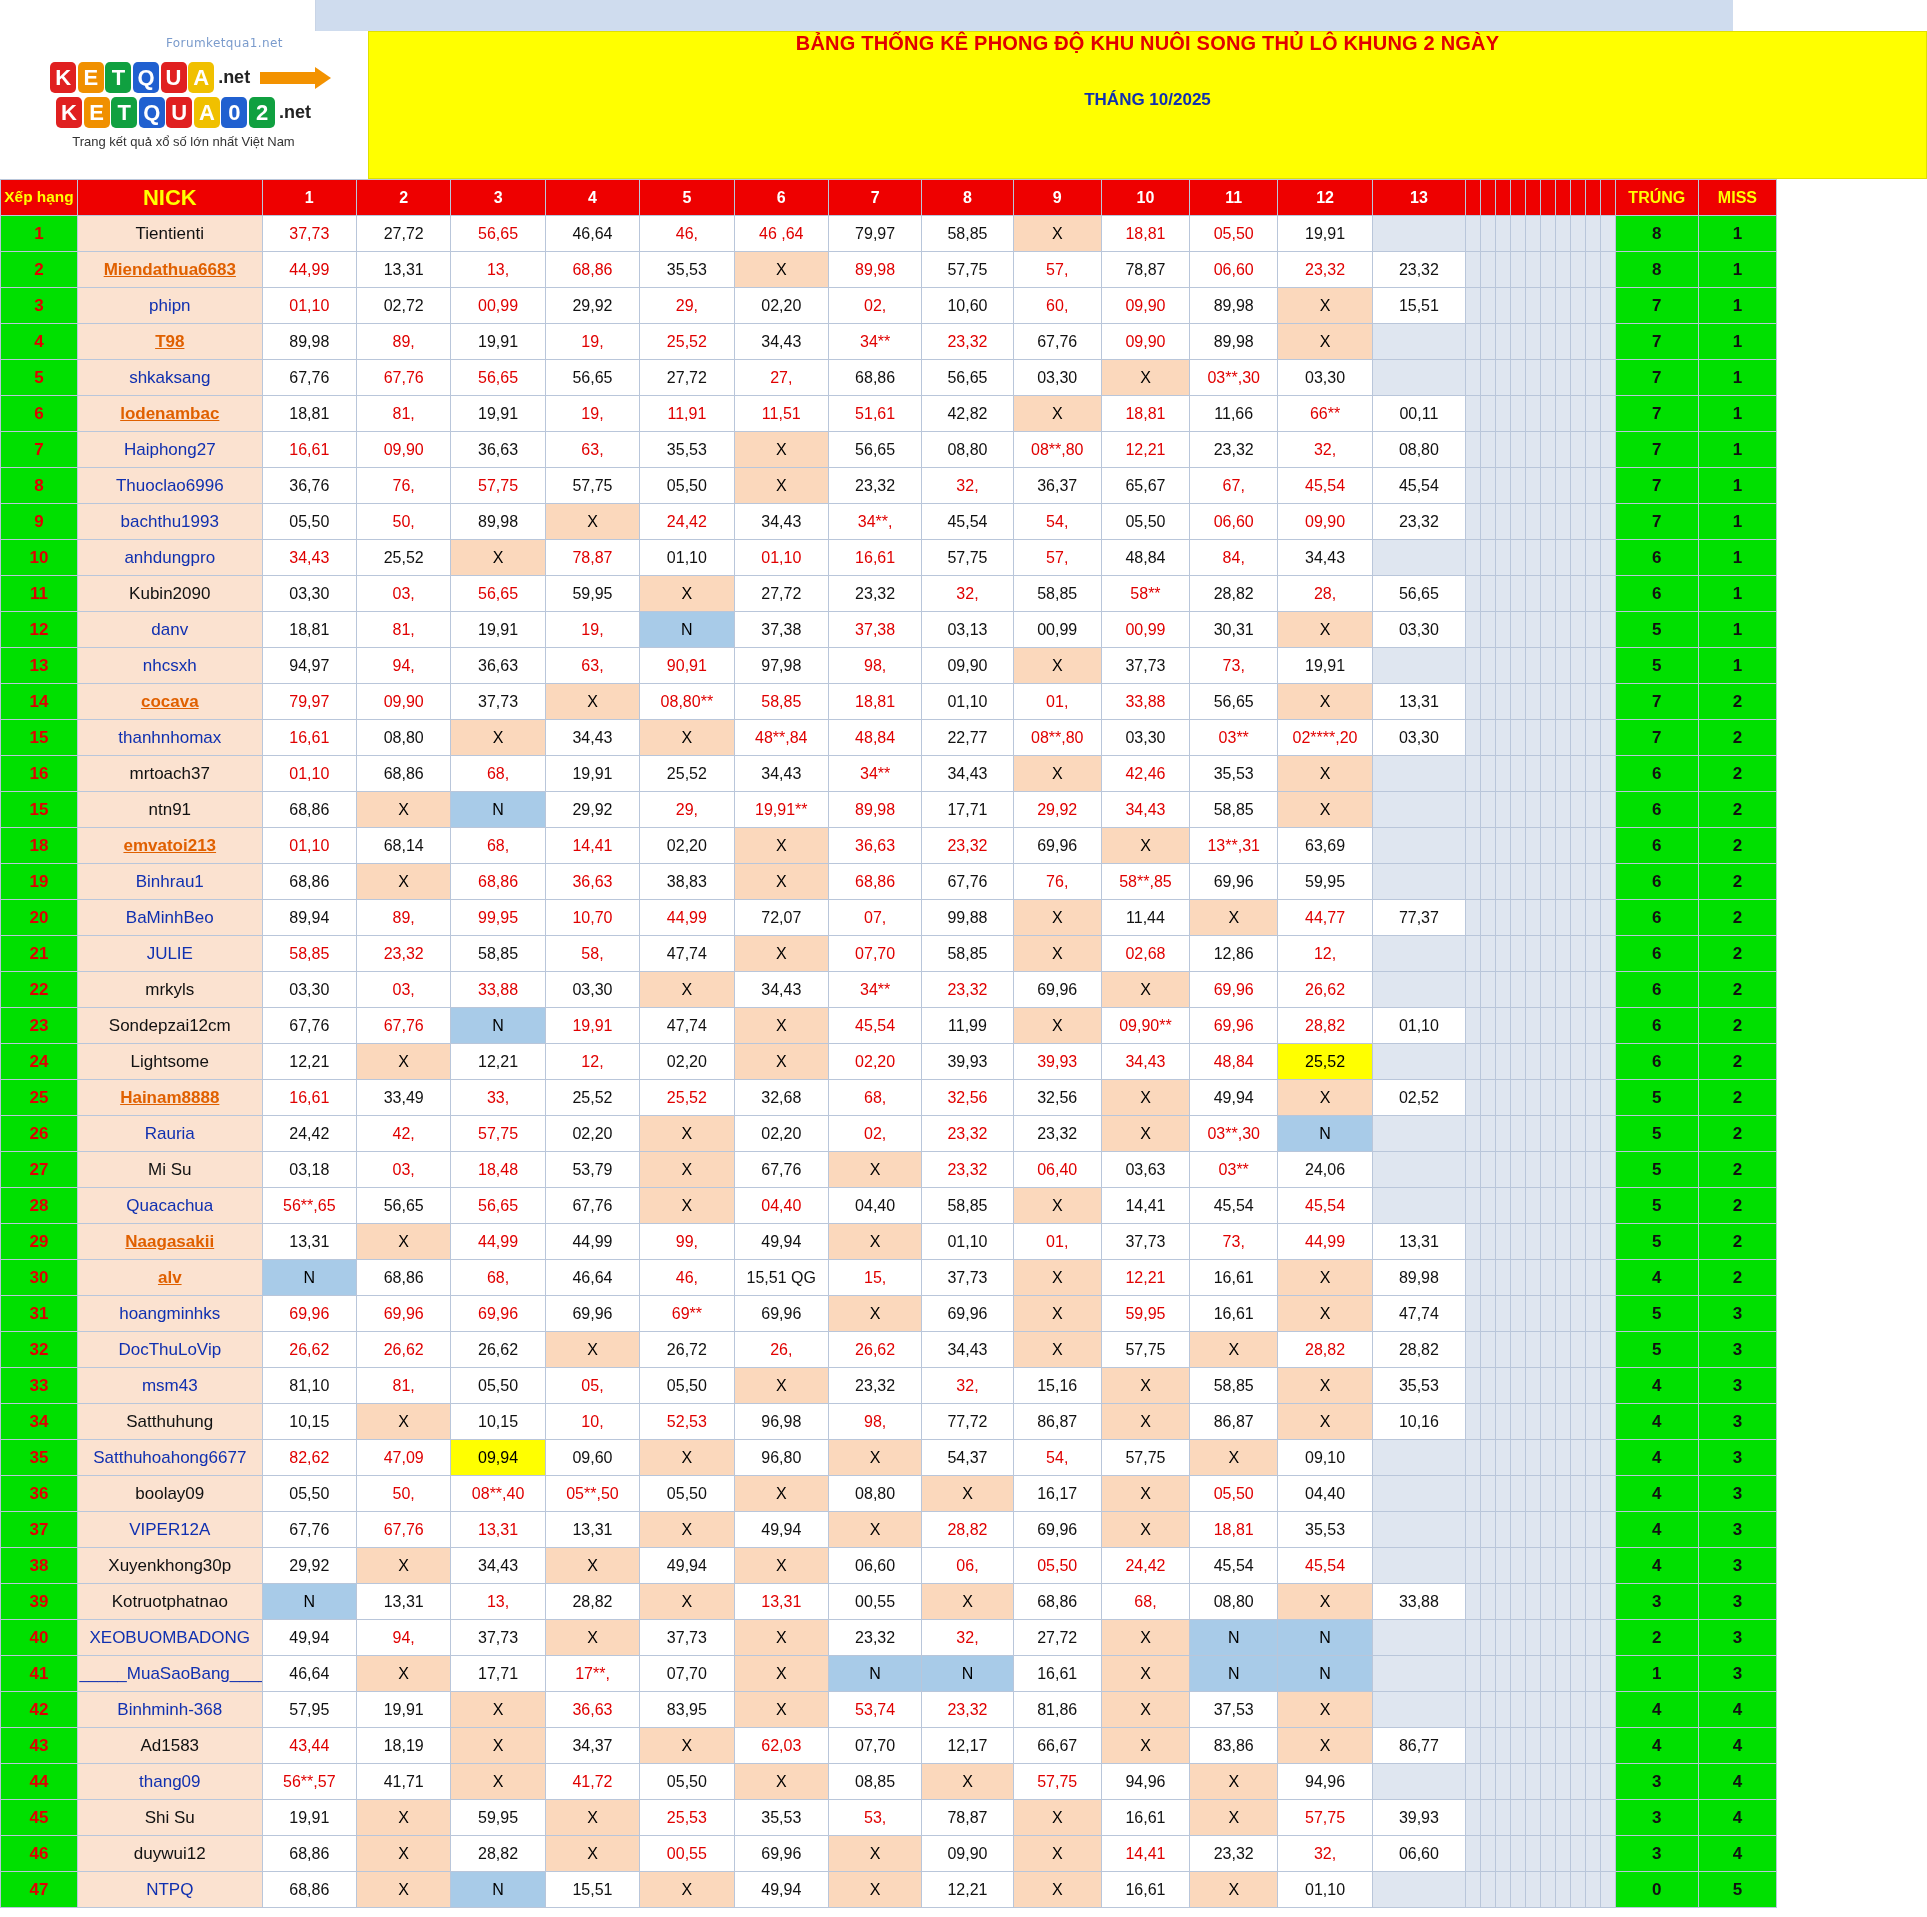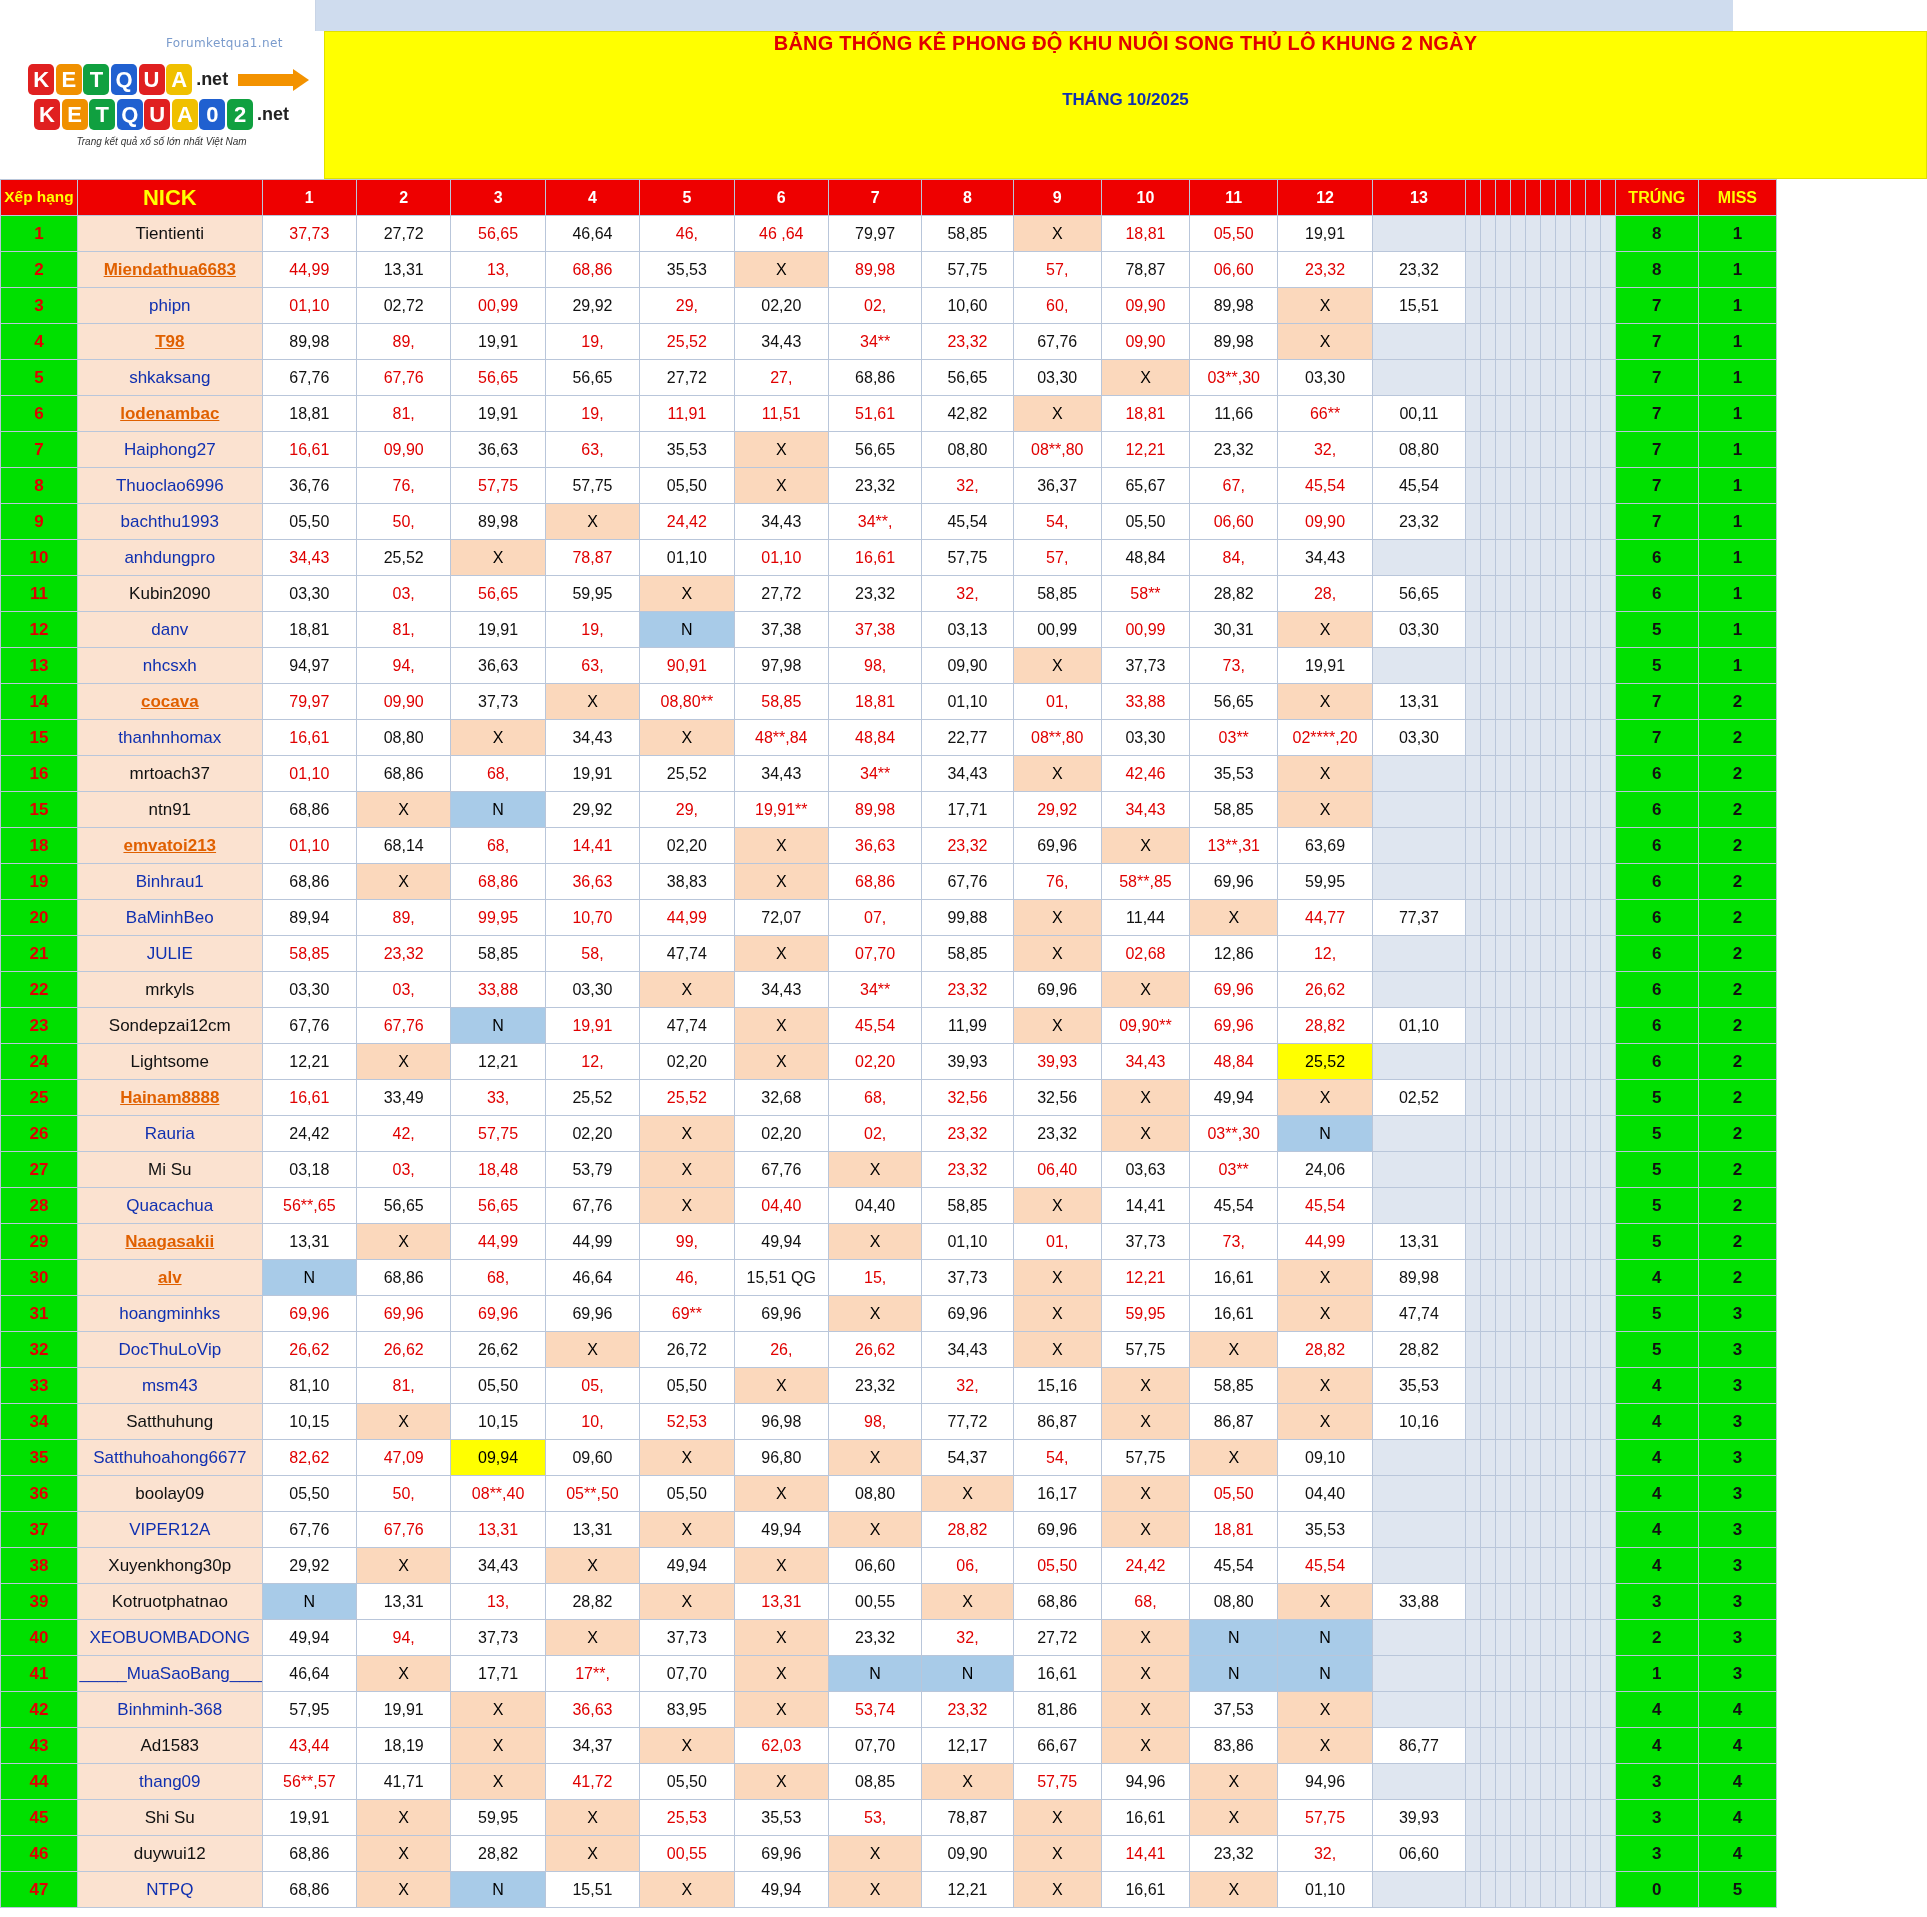--- a/index.html
+++ b/index.html
@@ -25,21 +25,21 @@
   .topstrip .ts-mid   { flex: 1; background: #cfdcee; }
   .topstrip .ts-right { width: 194px; background: #ffffff; }
 
   
   .headband {
     display: flex;
     width: 100%;
     height: 148px;
   }
   .logobox {
-    width: 324px;
+    width: 368px;
     background: #ffffff;
     position: relative;
     display: flex;
     flex-direction: column;
     align-items: center;
     justify-content: center;
     border-right: 1.6px solid #ffffff;
   }
   .forumtxt {
     position: absolute;
@@ -75,24 +75,23 @@
     position: relative;
   }
   .arrow:after {
     content: "";
     position: absolute; right: -14.6px; top: -5.7px;
     border-left: 16px solid #f39200;
     border-top: 11.3px solid transparent;
     border-bottom: 11.3px solid transparent;
   }
   .sublogo {
-    font-size: 10px;
+    font-size: 13px;
     color: #333;
     margin-top: 4.9px;
-    font-style: italic;
   }
   .titlebox {
     flex: 1;
     background: #ffff00;
     display: flex;
     flex-direction: column;
     align-items: center;
     justify-content: flex-start;
     gap: 35px;
     border: 0.8px solid #e0e000;

